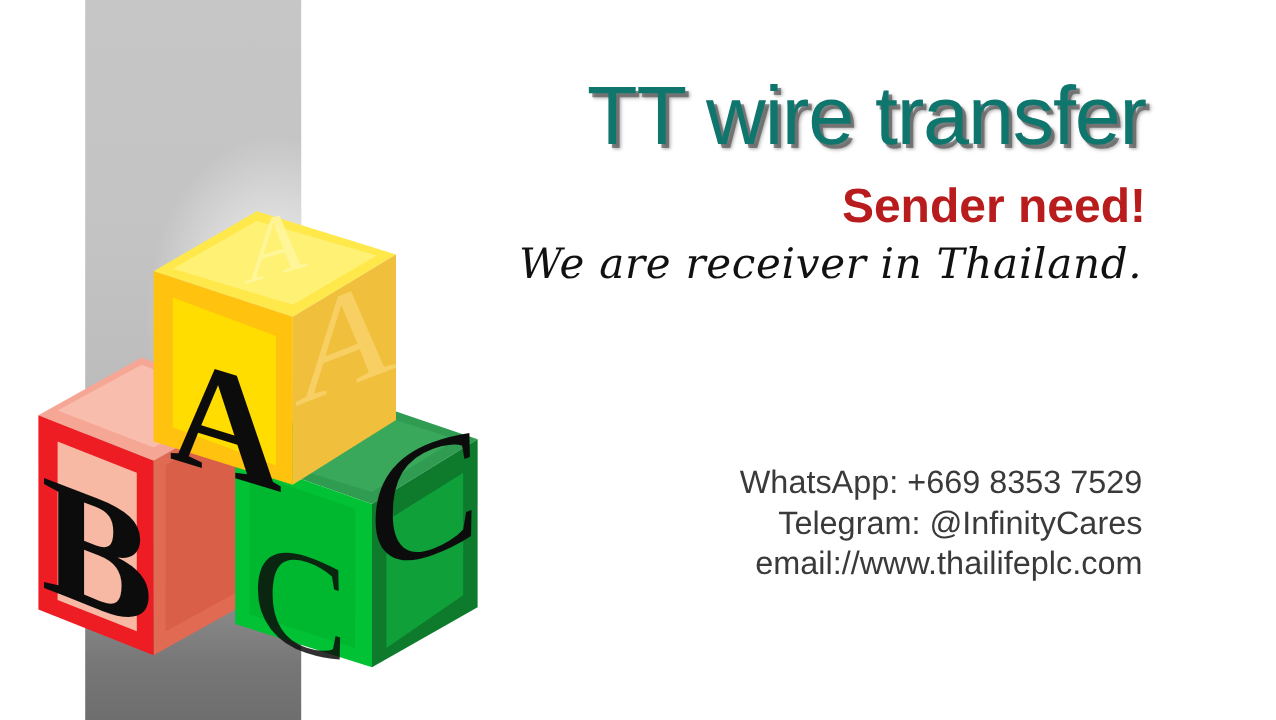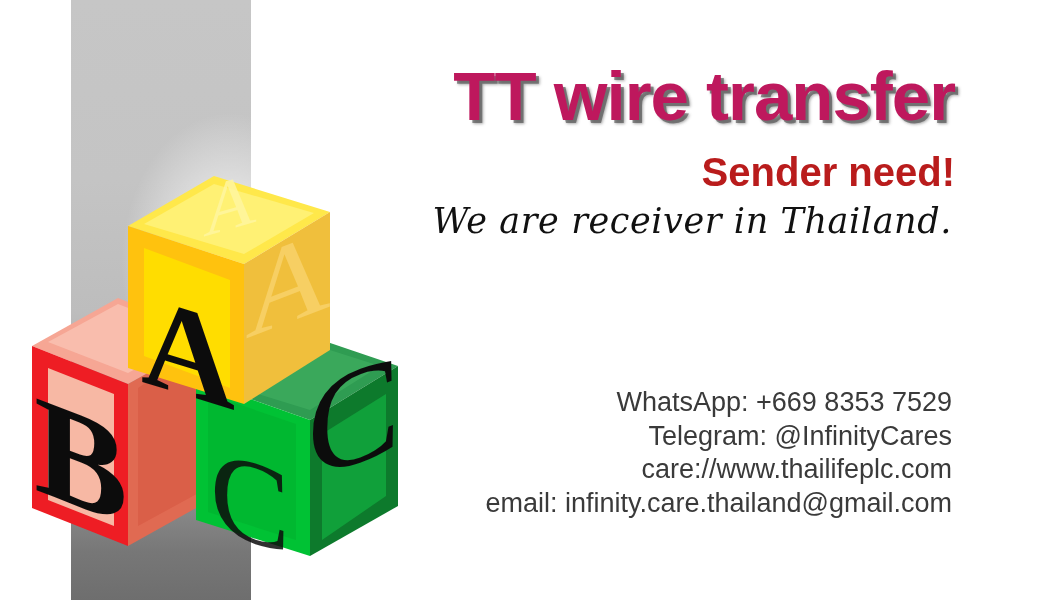--- a/index.html
+++ b/index.html
@@ -58,25 +58,25 @@
     height: 600px;
     text-align: right;
   }
 
   .headline {
     position: absolute;
     right: 0;
     top: 62px;
     width: 100%;
     font-family: "Liberation Sans", sans-serif;
-    font-weight: bold;
+    font-weight: normal;
     font-size: 69px;
     line-height: 1.0;
     letter-spacing: -1px;
-    color: #be185d;
+    color: #0f766e;
     text-shadow:
        3px 3px 0 rgba(60,60,60,0.55),
        4px 4px 3px rgba(70,70,70,0.45);
     white-space: nowrap;
   }
 
   .subhead {
     position: absolute;
     right: 0;
     top: 150px;
@@ -185,18 +185,17 @@
 
     <div class="headline">TT wire transfer</div>
 
     <div class="subhead">Sender need!</div>
 
     <div class="script-line">We are receiver in Thailand.</div>
 
     <div class="contact">
       <div class="contact-line">WhatsApp: +669 8353 7529</div>
       <div class="contact-line">Telegram: @InfinityCares</div>
-      <div class="contact-line">care://www.thailifeplc.com</div>
-      <div class="contact-line">email: infinity.care.thailand@gmail.com</div>
+      <div class="contact-line">email://www.thailifeplc.com</div>
     </div>
 
   </div>
 </div>
 
 </body></html>

